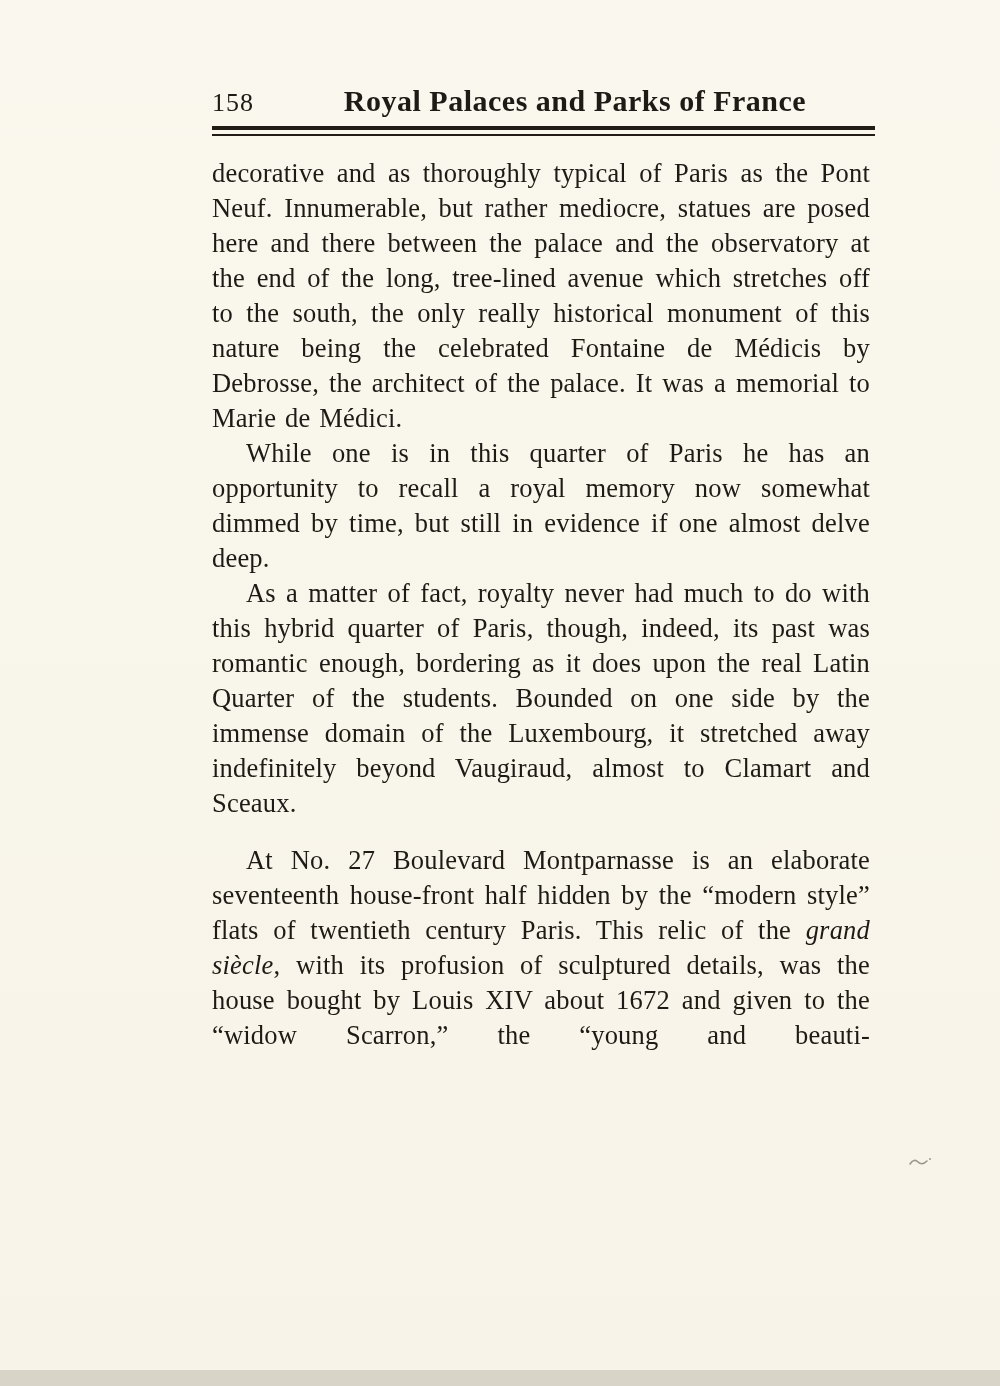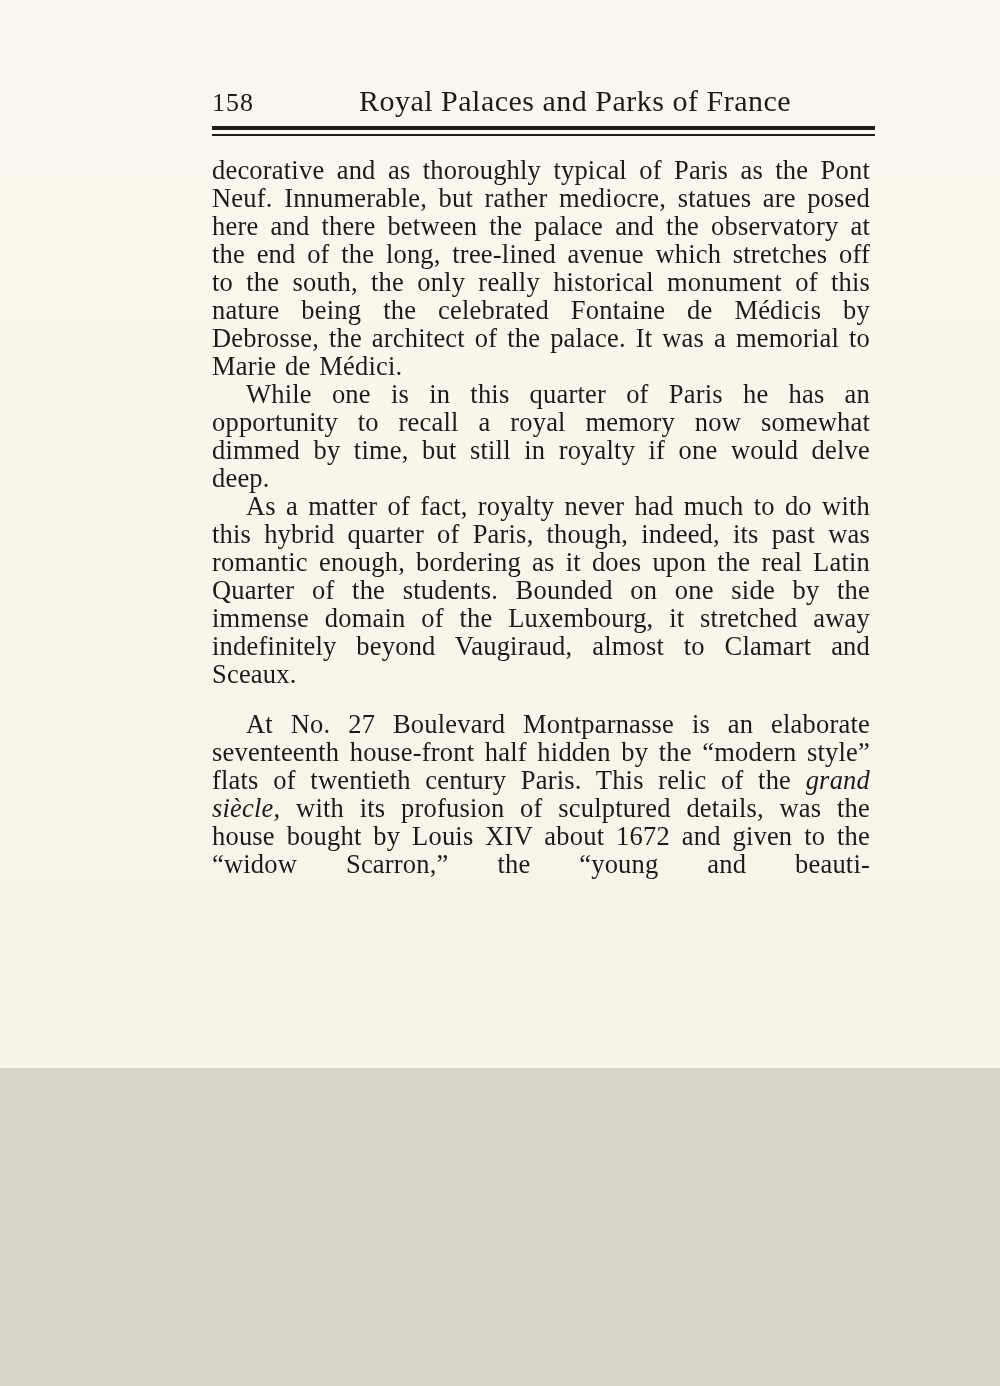--- a/index.html
+++ b/index.html
@@ -3,21 +3,21 @@
 <meta charset="utf-8">
 <style>
   html, body {
     margin: 0;
     padding: 0;
     background: #d8d4c8;
   }
   .page {
     position: relative;
     width: 1000px;
-    height: 1068px;
+    height: 1370px;
     margin: 0 auto;
     background: #f9f6ec;
     background-image: linear-gradient(180deg, #faf7ee 0%, #f8f5ea 55%, #f7f3e8 100%);
     color: #1e1b16;
     font-family: "Liberation Serif", "DejaVu Serif", serif;
     overflow: hidden;
     box-sizing: border-box;
   }
   .running-head {
     display: flex;
@@ -26,36 +26,36 @@
   }
   .page-num {
     font-size: 26px;
     letter-spacing: 1px;
     flex: 0 0 auto;
     padding-right: 24px;
   }
   .head-title {
     flex: 1 1 auto;
     text-align: center;
-    font-weight: normal;
+    font-weight: bold;
     font-size: 30px;
     letter-spacing: 0.5px;
     white-space: nowrap;
   }
   .double-rule {
     margin: 8px 125px 0 212px;
     height: 4px;
     border-top: 4px solid #211d16;
     border-bottom: 2px solid #211d16;
   }
   .text-block {
     margin: 20px 130px 0 212px;
     width: 658px;
     font-size: 26.5px;
-    line-height: 28px;
+    line-height: 35px;
     text-align: justify;
     letter-spacing: 0.2px;
     word-spacing: 2px;
   }
   .text-block p {
     margin: 0;
     text-indent: 34px;
   }
   .text-block p.no-indent {
     text-indent: 0;
@@ -81,21 +81,21 @@
 
   <header class="running-head">
     <span class="page-num">158</span>
     <span class="head-title">Royal Palaces and Parks of France</span>
   </header>
 
   <div class="double-rule"></div>
 
   <main class="text-block">
     <p class="no-indent">decorative and as thoroughly typical of Paris as the Pont Neuf.  Innumerable, but rather mediocre, statues are posed here and there between the palace and the observatory at the end of the long, tree-lined avenue which stretches off to the south, the only really historical monument of this nature being the celebrated Fontaine de Médicis by Debrosse, the architect of the palace.  It was a memorial to Marie de Médici.</p>
-    <p>While one is in this quarter of Paris he has an opportunity to recall a royal memory now somewhat dimmed by time, but still in royalty if one would delve deep.</p>
+    <p>While one is in this quarter of Paris he has an opportunity to recall a royal memory now somewhat dimmed by time, but still in evidence if one almost delve deep.</p>
     <p>As a matter of fact, royalty never had much to do with this hybrid quarter of Paris, though, indeed, its past was romantic enough, bordering as it does upon the real Latin Quarter of the students.  Bounded on one side by the immense domain of the Luxembourg, it stretched away indefinitely beyond Vaugiraud, almost to Clamart and Sceaux.</p>
     <p class="justify-last"><span>At No. 27 Boulevard Montparnasse is an elaborate seventeenth house-front half hidden by the “modern style” flats of twentieth century Paris.  This relic of the </span><span class="italic">grand siècle</span><span>, with its profusion of sculptured details, was the house bought by Louis XIV about 1672 and given to the “widow Scarron,” the “young and beauti-</span></p>
   </main>
 
   <span class="pencil-mark">
     <svg width="26" height="14" viewBox="0 0 26 14">
       <path d="M2 9 q4 -6 8 -2 t9 -1" stroke="#7d786c" stroke-width="1.6" fill="none" stroke-linecap="round"></path>
       <circle cx="22" cy="4" r="1" fill="#7d786c"></circle>
     </svg>
   </span>

